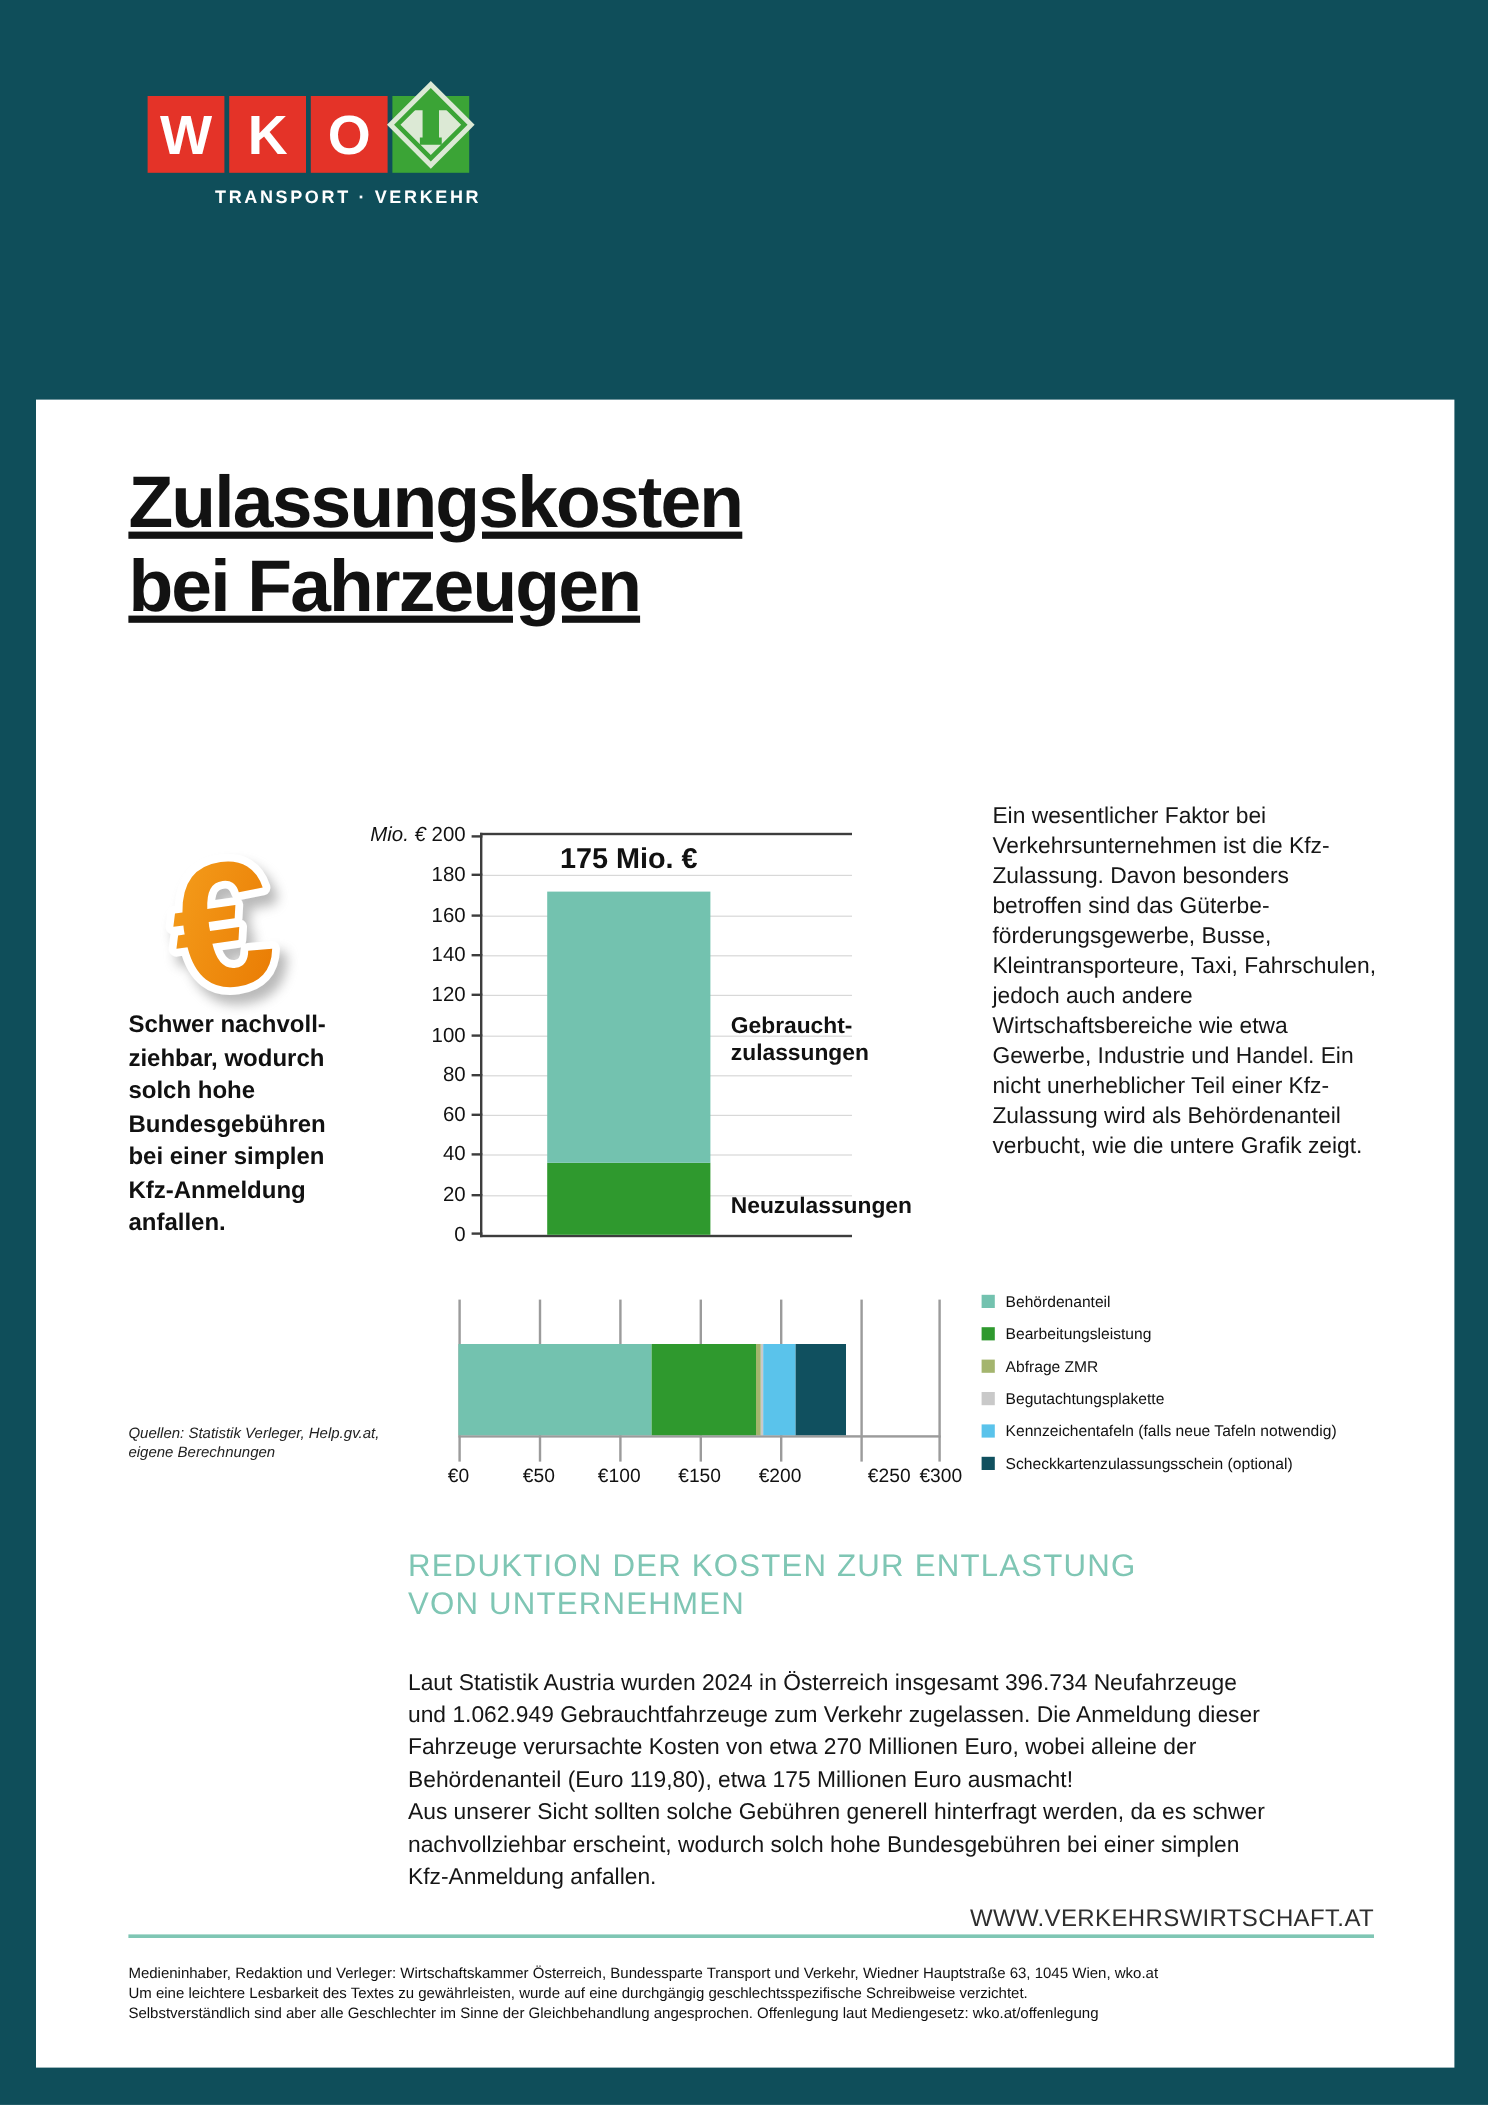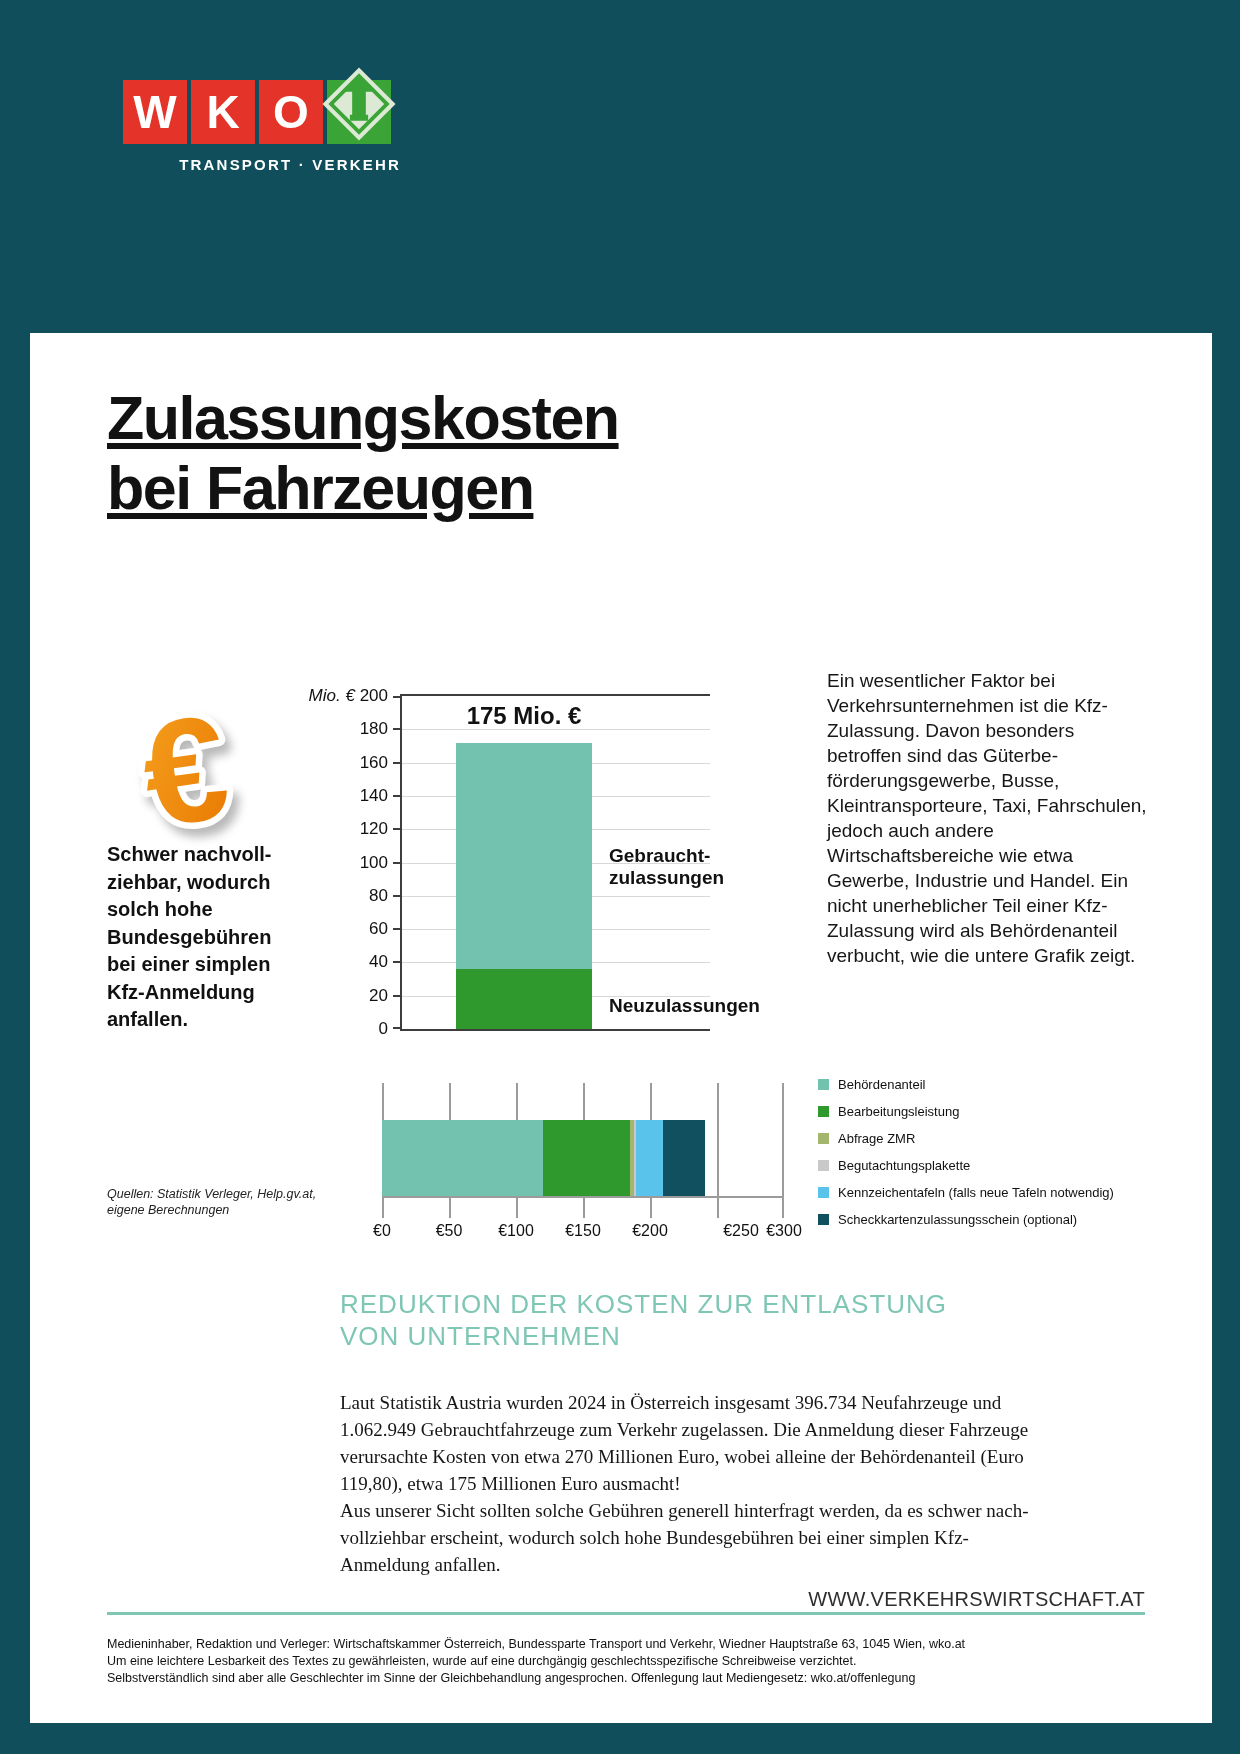--- a/index.html
+++ b/index.html
@@ -62,21 +62,21 @@
   
   #legend{position:absolute;left:818px;top:1071px;list-style:none;margin:0;padding:0;}
   #legend li{display:flex;align-items:center;height:27px;}
   #legend .swatch{width:11px;height:11px;margin-right:9px;flex:0 0 11px;}
   #legend .ltext{font-size:13px;color:#111;white-space:nowrap;}
 
   
   .sec-head{position:absolute;left:340px;top:1288px;font-size:26px;line-height:32px;
             letter-spacing:1px;font-weight:400;}
   .body-copy{position:absolute;left:340px;top:1389px;width:715px;font-size:19px;line-height:27px;
-             color:#161616;hyphens:manual;font-family:Liberation Serif, serif;}
+             color:#161616;hyphens:manual;}
   .body-copy p{margin:0;}
   .website{position:absolute;left:340px;top:1588px;width:805px;text-align:right;font-size:20px;
            color:#2e2e2e;letter-spacing:0.3px;}
   .rule{position:absolute;left:107px;top:1612px;width:1038px;height:3px;}
   .fineprint{position:absolute;left:107px;top:1636px;font-size:12.5px;line-height:17px;color:#111;}
 </style>
 </head>
 <body>
 
 <div class="page" style="background: rgb(15, 78, 90);">

